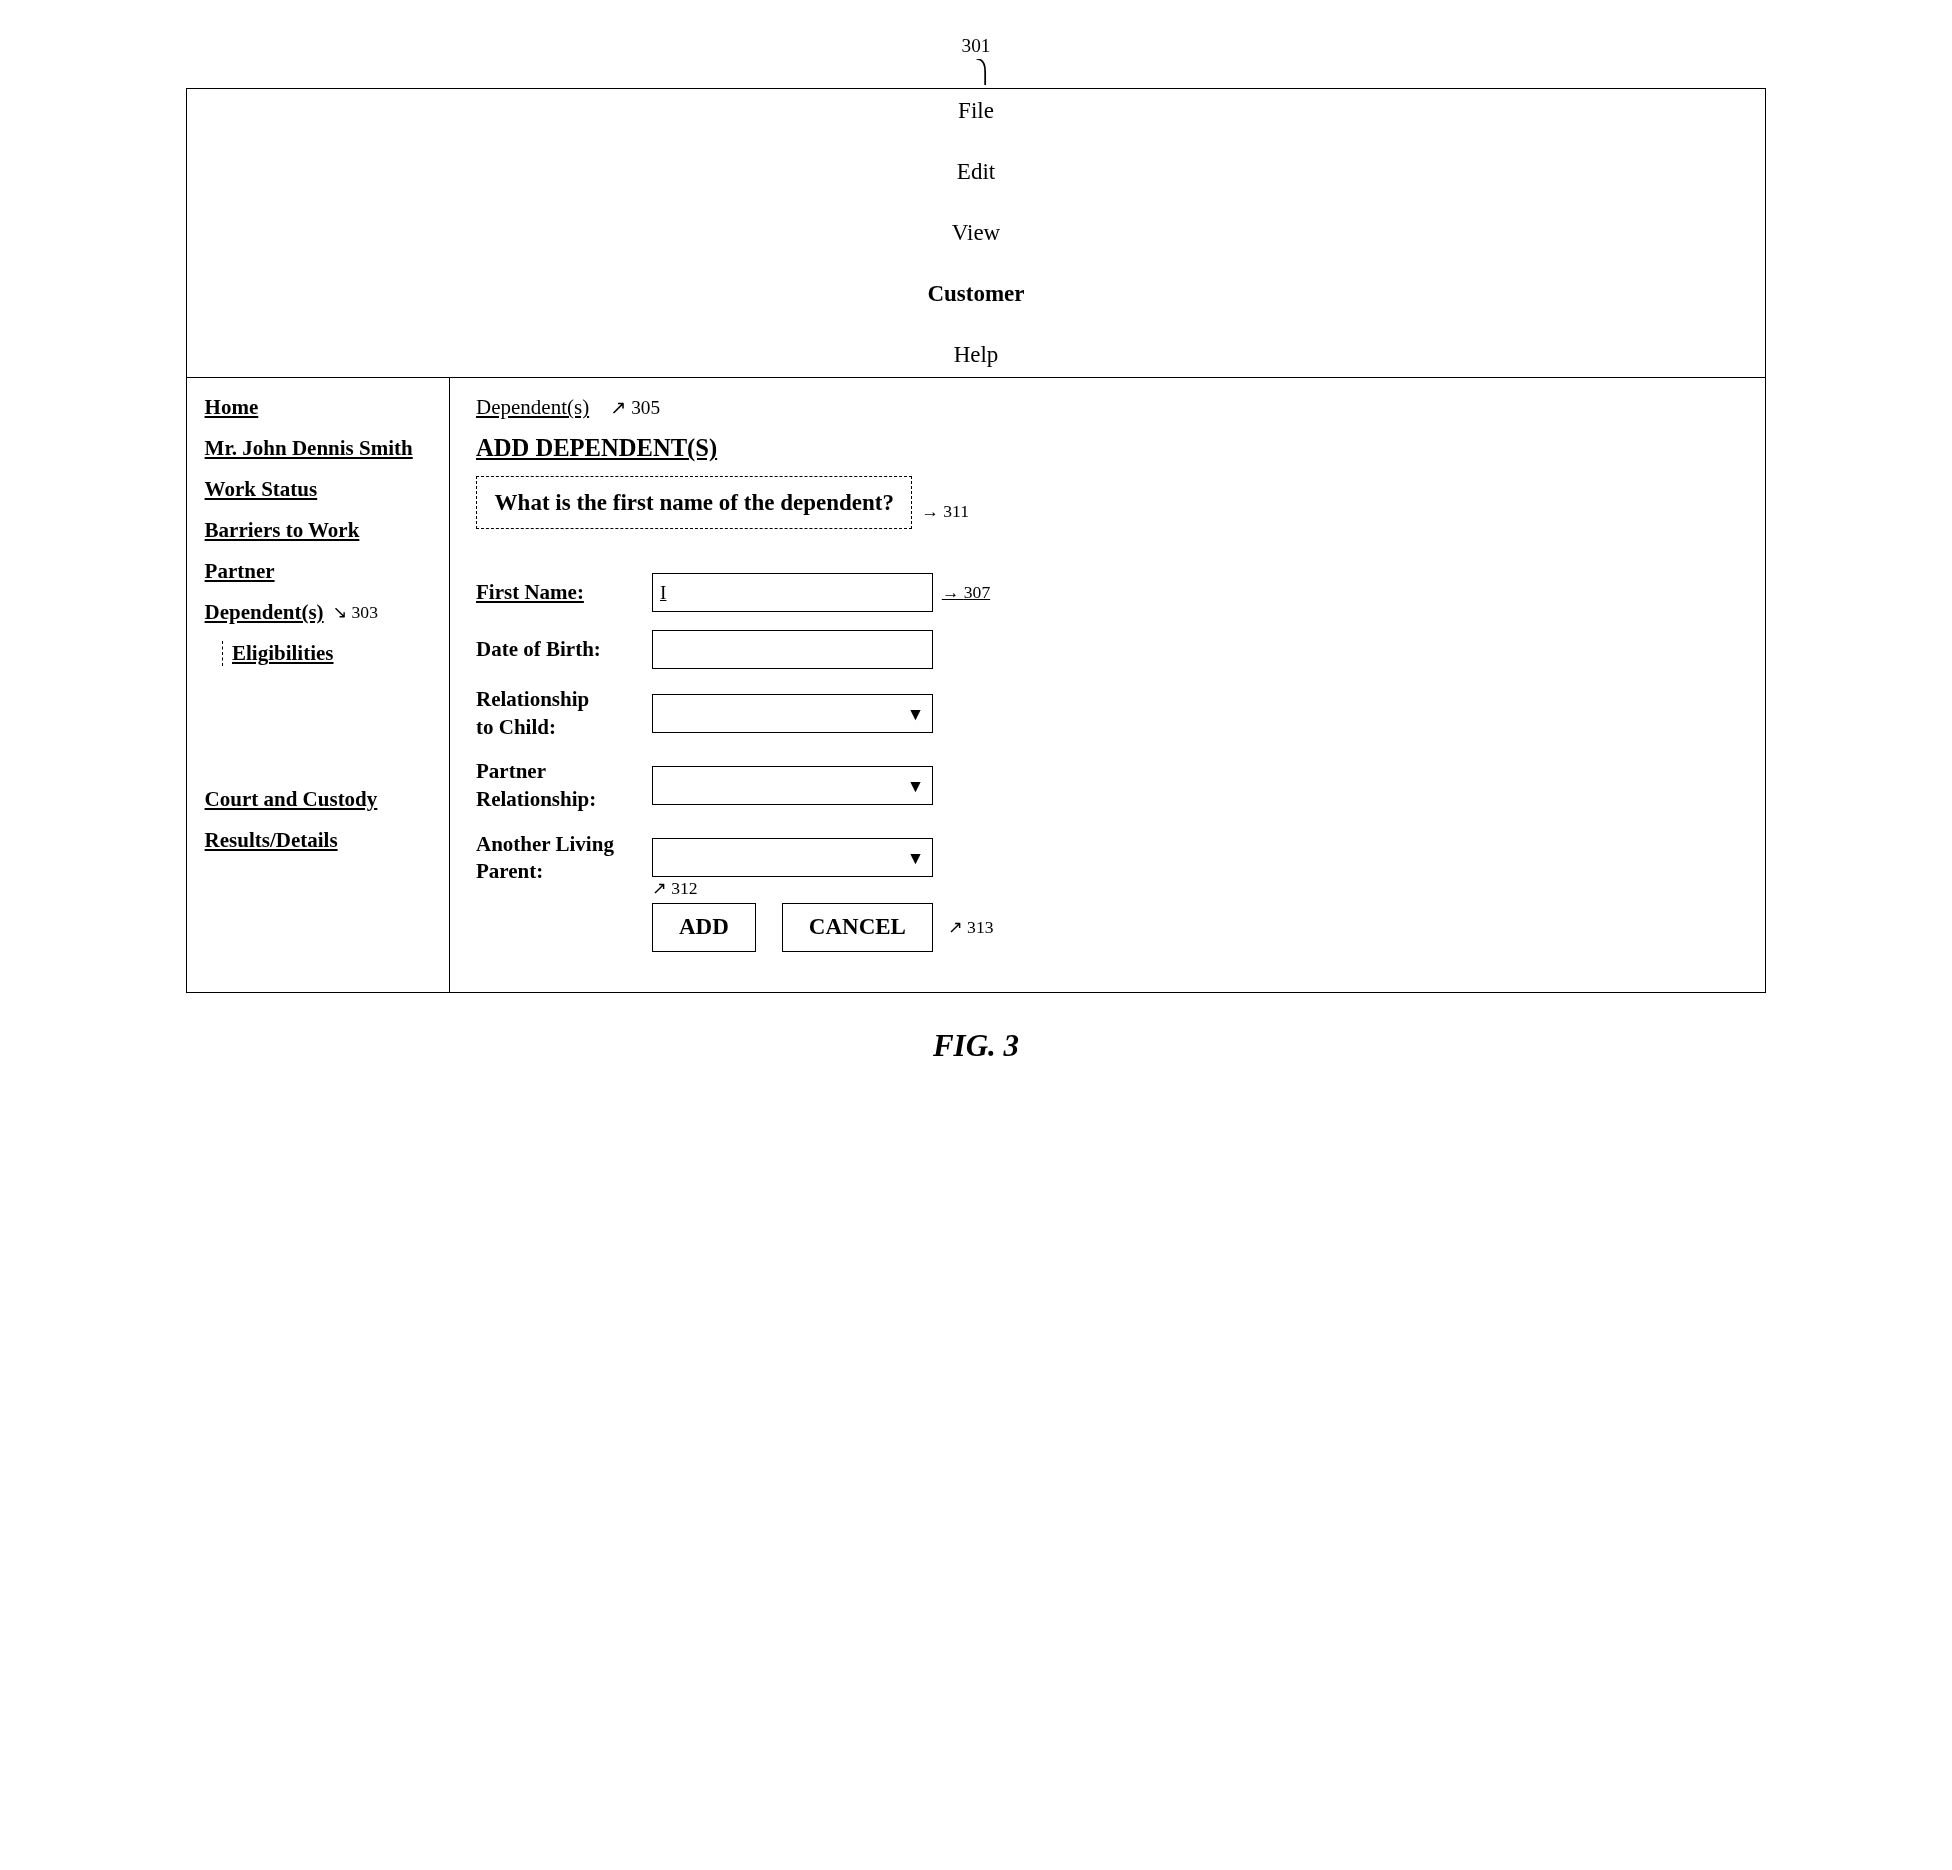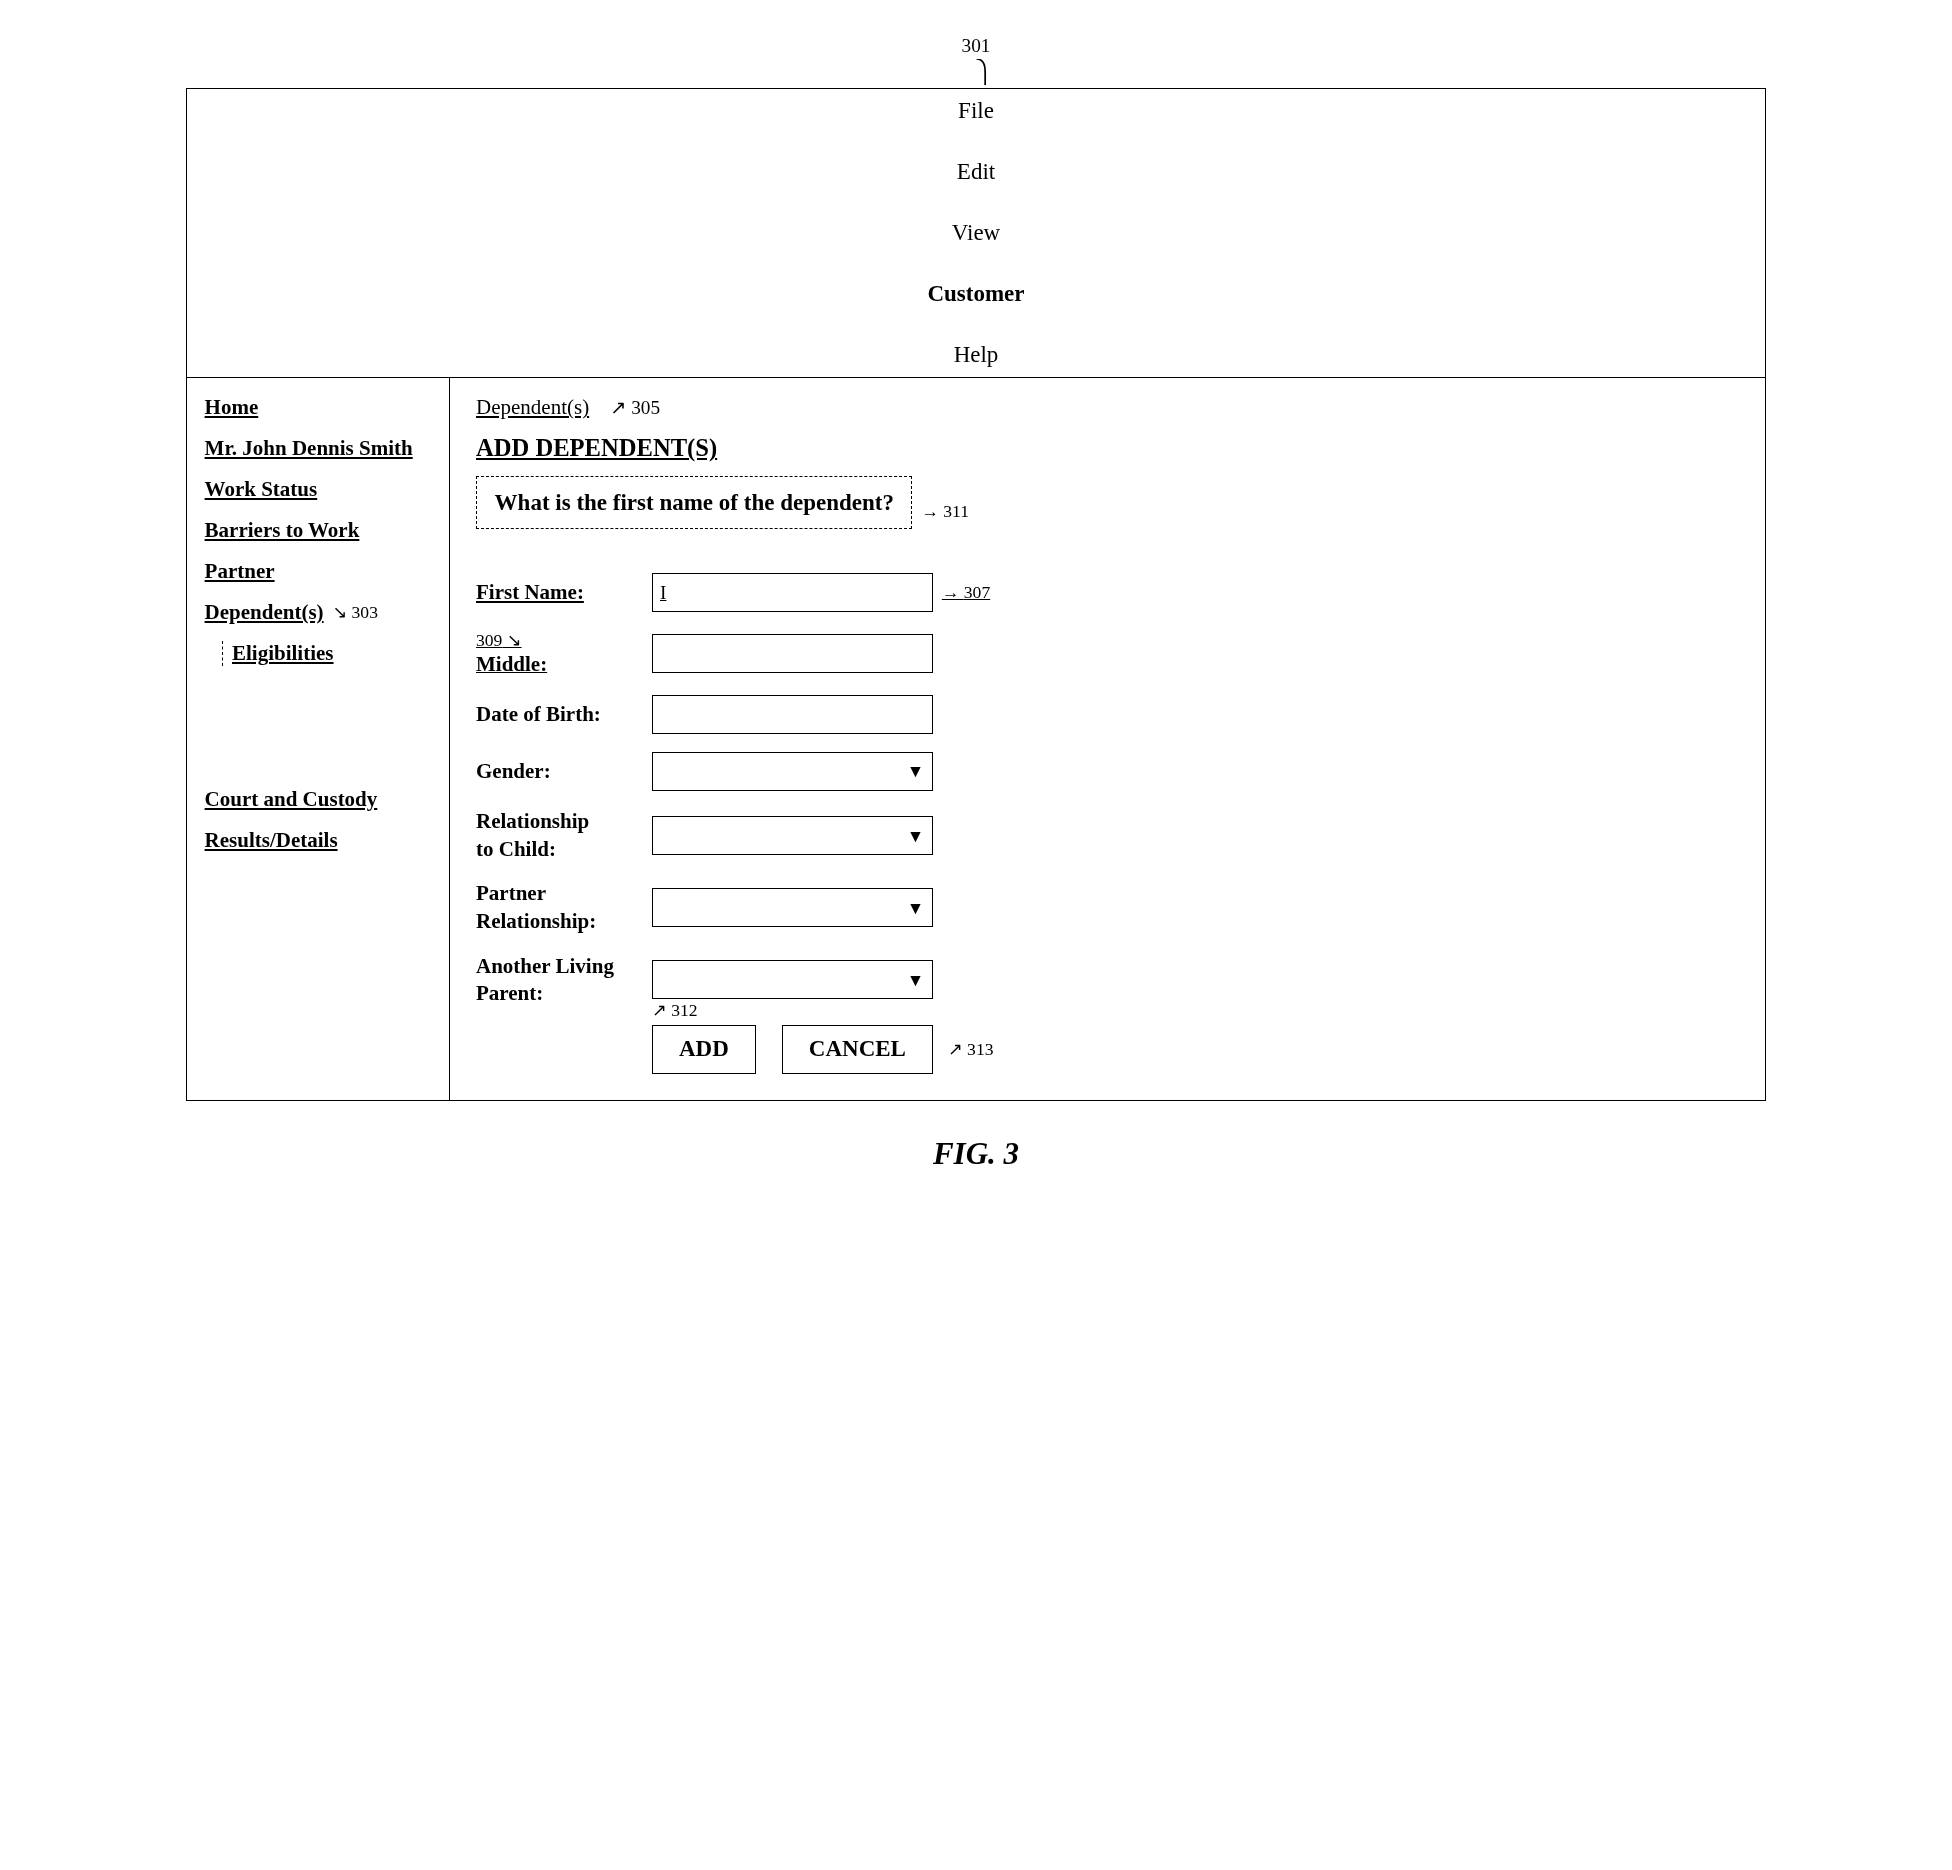--- a/index.html
+++ b/index.html
@@ -283,44 +283,27 @@
       </div>
 
       <div class="form-section">
 
         <div class="form-row-with-ref">
           <label class="form-label">First Name:</label>
           <input class="form-input" type="text" value="I" style="">
           <span class="inline-ref" style="margin-left:8.8px;">→ <span>307</span></span>
         </div>
 
-        <div class="form-row-with-ref">
-          <div style="width:176px; flex-shrink:0;">
-            <div style="font-size:17.6px; font-family:Times New Roman,serif; margin-bottom:1.8px;"><span>309</span> ↘</div>
-            <label class="form-label">Middle:</label>
-          </div>
-          <input class="form-input" type="text" style="">
-        </div>
 
 
         <div class="form-row">
           <label class="form-label">Date of Birth:</label>
           <input class="form-input" type="text" style="">
         </div>
 
-        <div class="form-row">
-          <label class="form-label">Gender:</label>
-          <div class="select-wrapper">
-            <select class="form-select">
-              <option value=""></option>
-              <option value="male">Male</option>
-              <option value="female">Female</option>
-            </select>
-          </div>
-        </div>
 
         <div class="form-row">
           <label class="form-label multiline">Relationship<br>to Child:</label>
           <div class="select-wrapper">
             <select class="form-select">
               <option value=""></option>
             </select>
           </div>
         </div>
 

